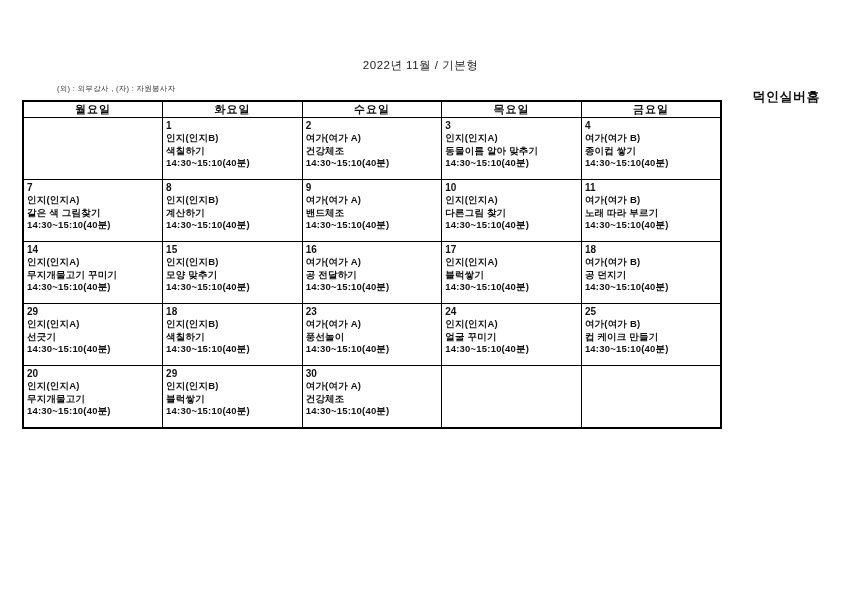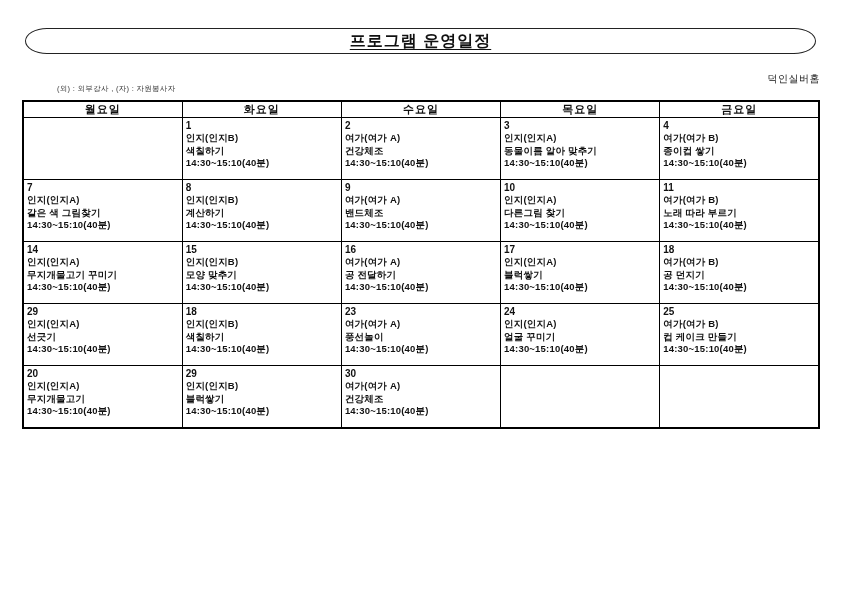--- a/index.html
+++ b/index.html
@@ -35,38 +35,38 @@
     position: absolute;
     left: 0; top: 58px;
     width: 841px;
     text-align: center;
     font-size: 11.5px;
     color: #222222;
     letter-spacing: 0.5px;
   }
   .facility {
     position: absolute;
-    right: 21px; top: 72px;
-    font-size: 10px;
-    font-weight: normal;
+    right: 21px; top: 88px;
+    font-size: 13px;
+    font-weight: bold;
     letter-spacing: 0.5px;
   }
   .legend {
     position: absolute;
     left: 25px; top: 84px;
     font-size: 7.5px;
     color: #333333;
     letter-spacing: 0.3px;
     margin-left: 32px;
   }
   
   table.calendar {
     position: absolute;
     left: 22px; top: 100px;
-    width: 798px;
+    width: 700px;
     border-collapse: collapse;
     table-layout: fixed;
     border: 2px solid #000000;
   }
   table.calendar th {
     border: 1px solid #000000;
     height: 15px;
     font-size: 11px;
     font-weight: bold;
     text-align: center;
@@ -91,24 +91,22 @@
     line-height: 12.5px;
     letter-spacing: 0.2px;
     white-space: nowrap;
   }
 </style>
 </head>
 <body>
 
 <div class="page">
 
-  <div class="title-banner">
-    <span class="title-text">프로그램 운영일정</span>
-  </div>
-
+
+  <div class="subtitle">2022년  11월  /  기본형</div>
 
   <div class="facility">덕인실버홈</div>
 
   <div class="legend">(외) : 외부강사 , (자) : 자원봉사자</div>
 
   <table class="calendar">
     <thead>
       <tr>
         <th>월요일</th>
         <th>화요일</th>

